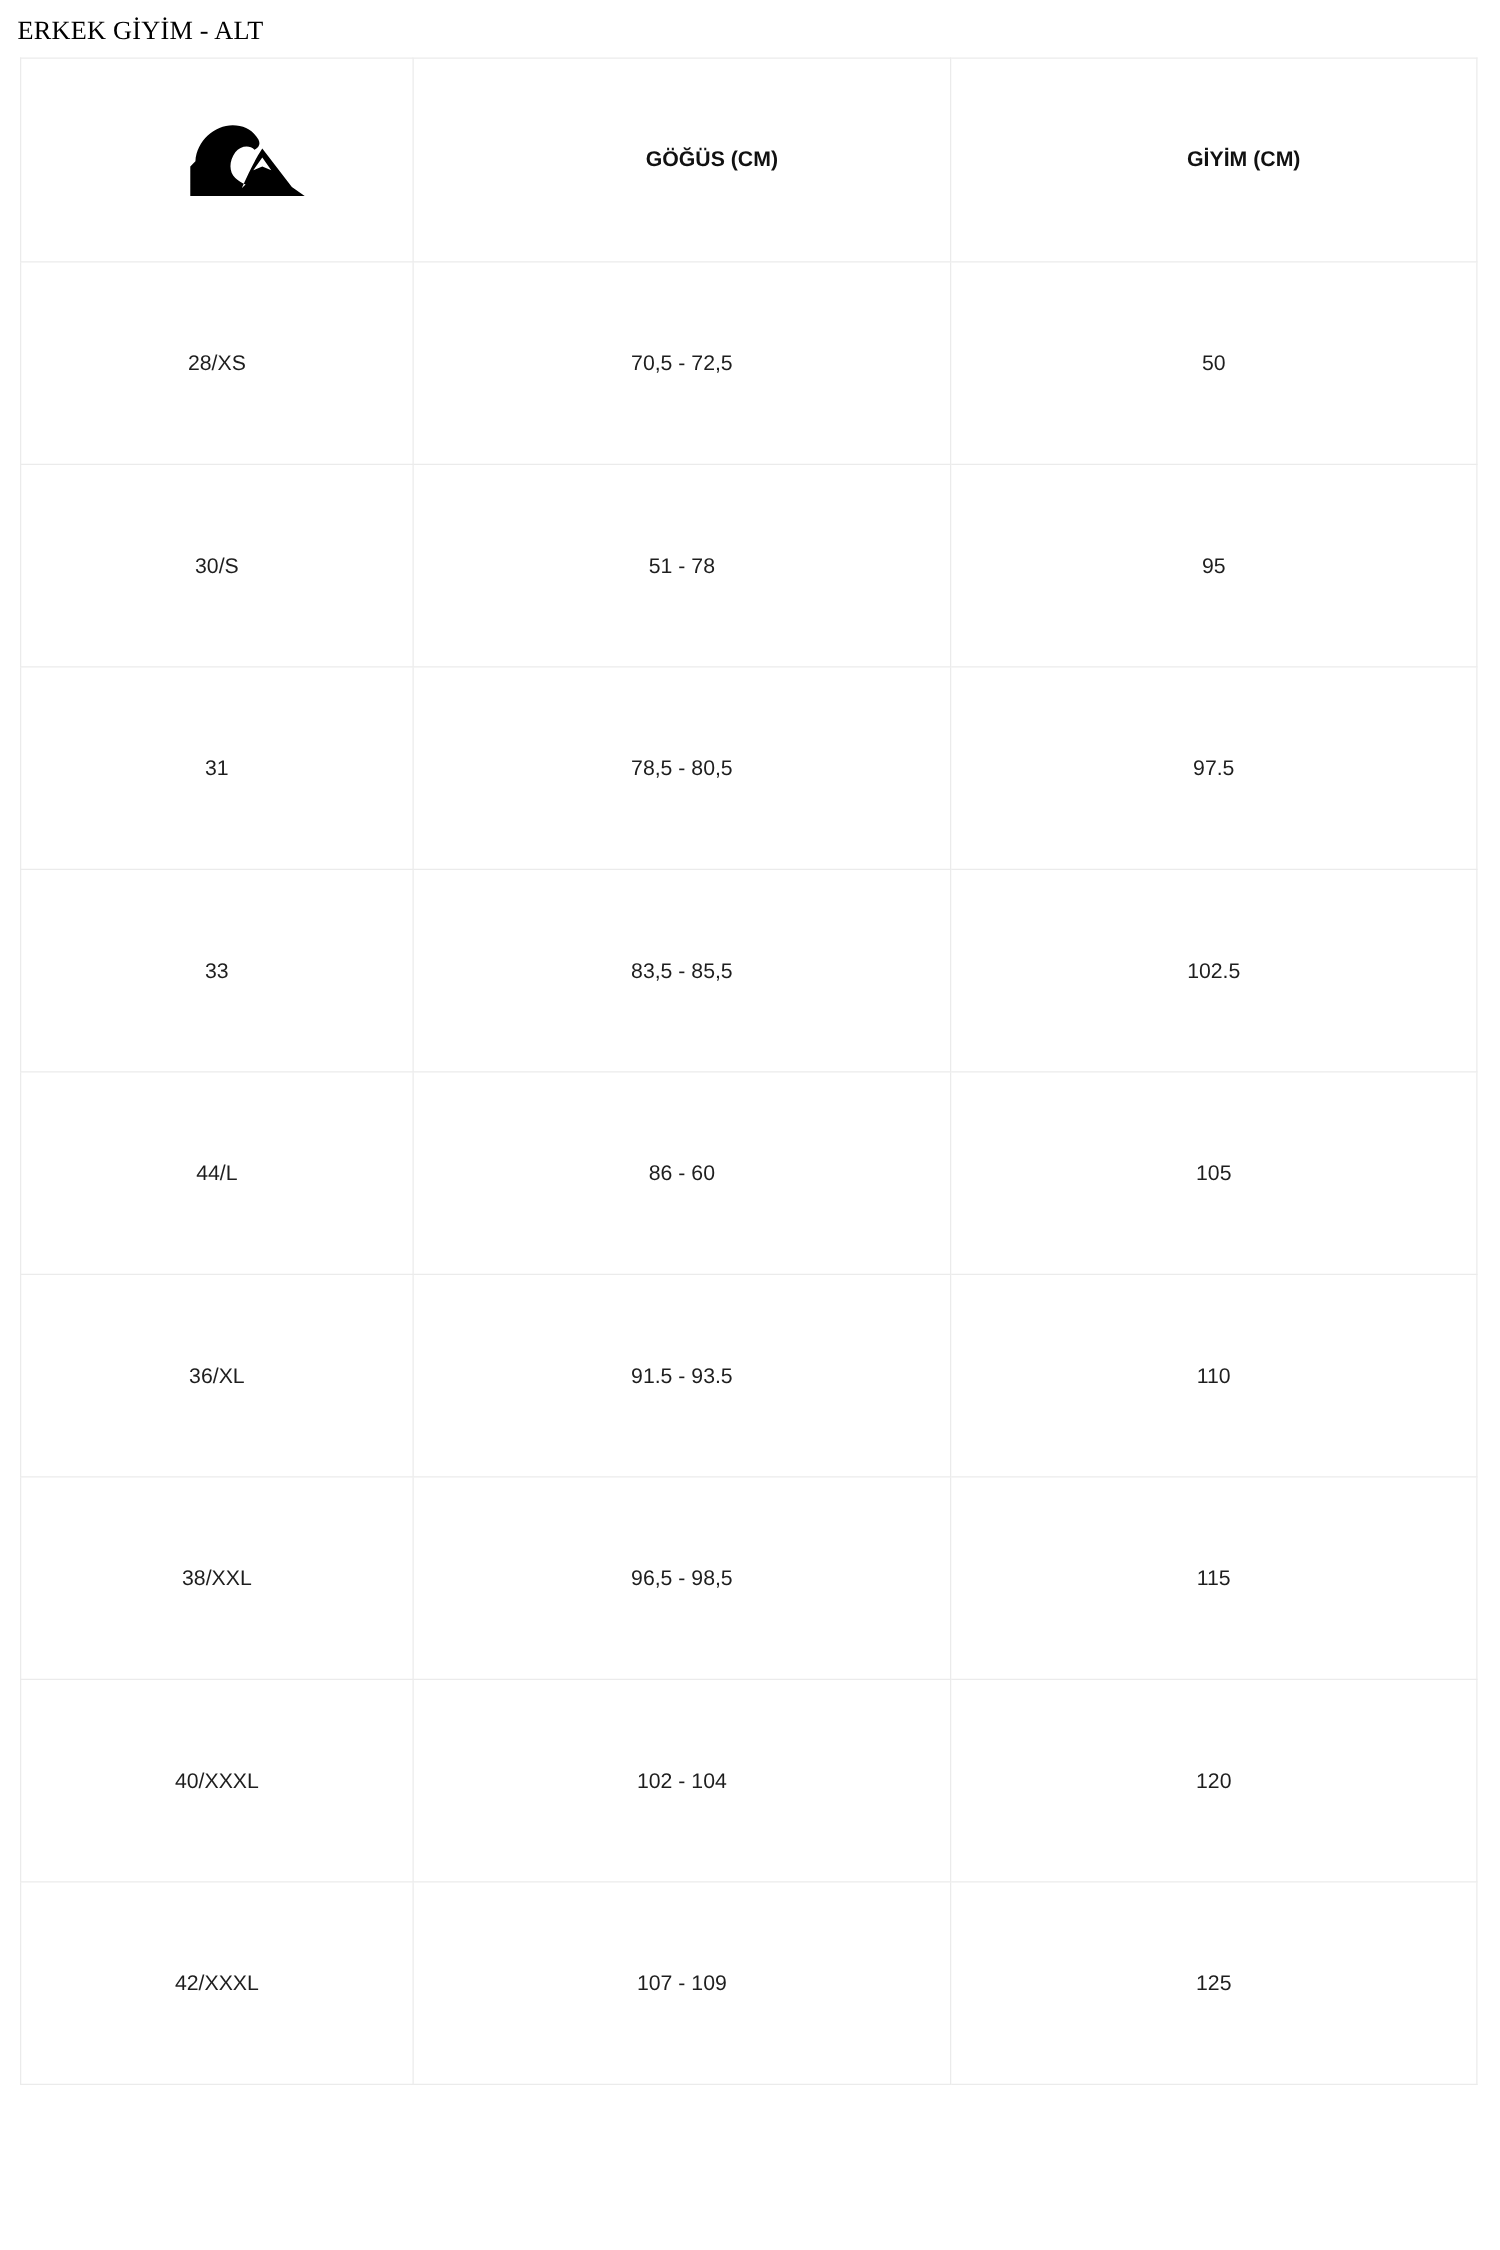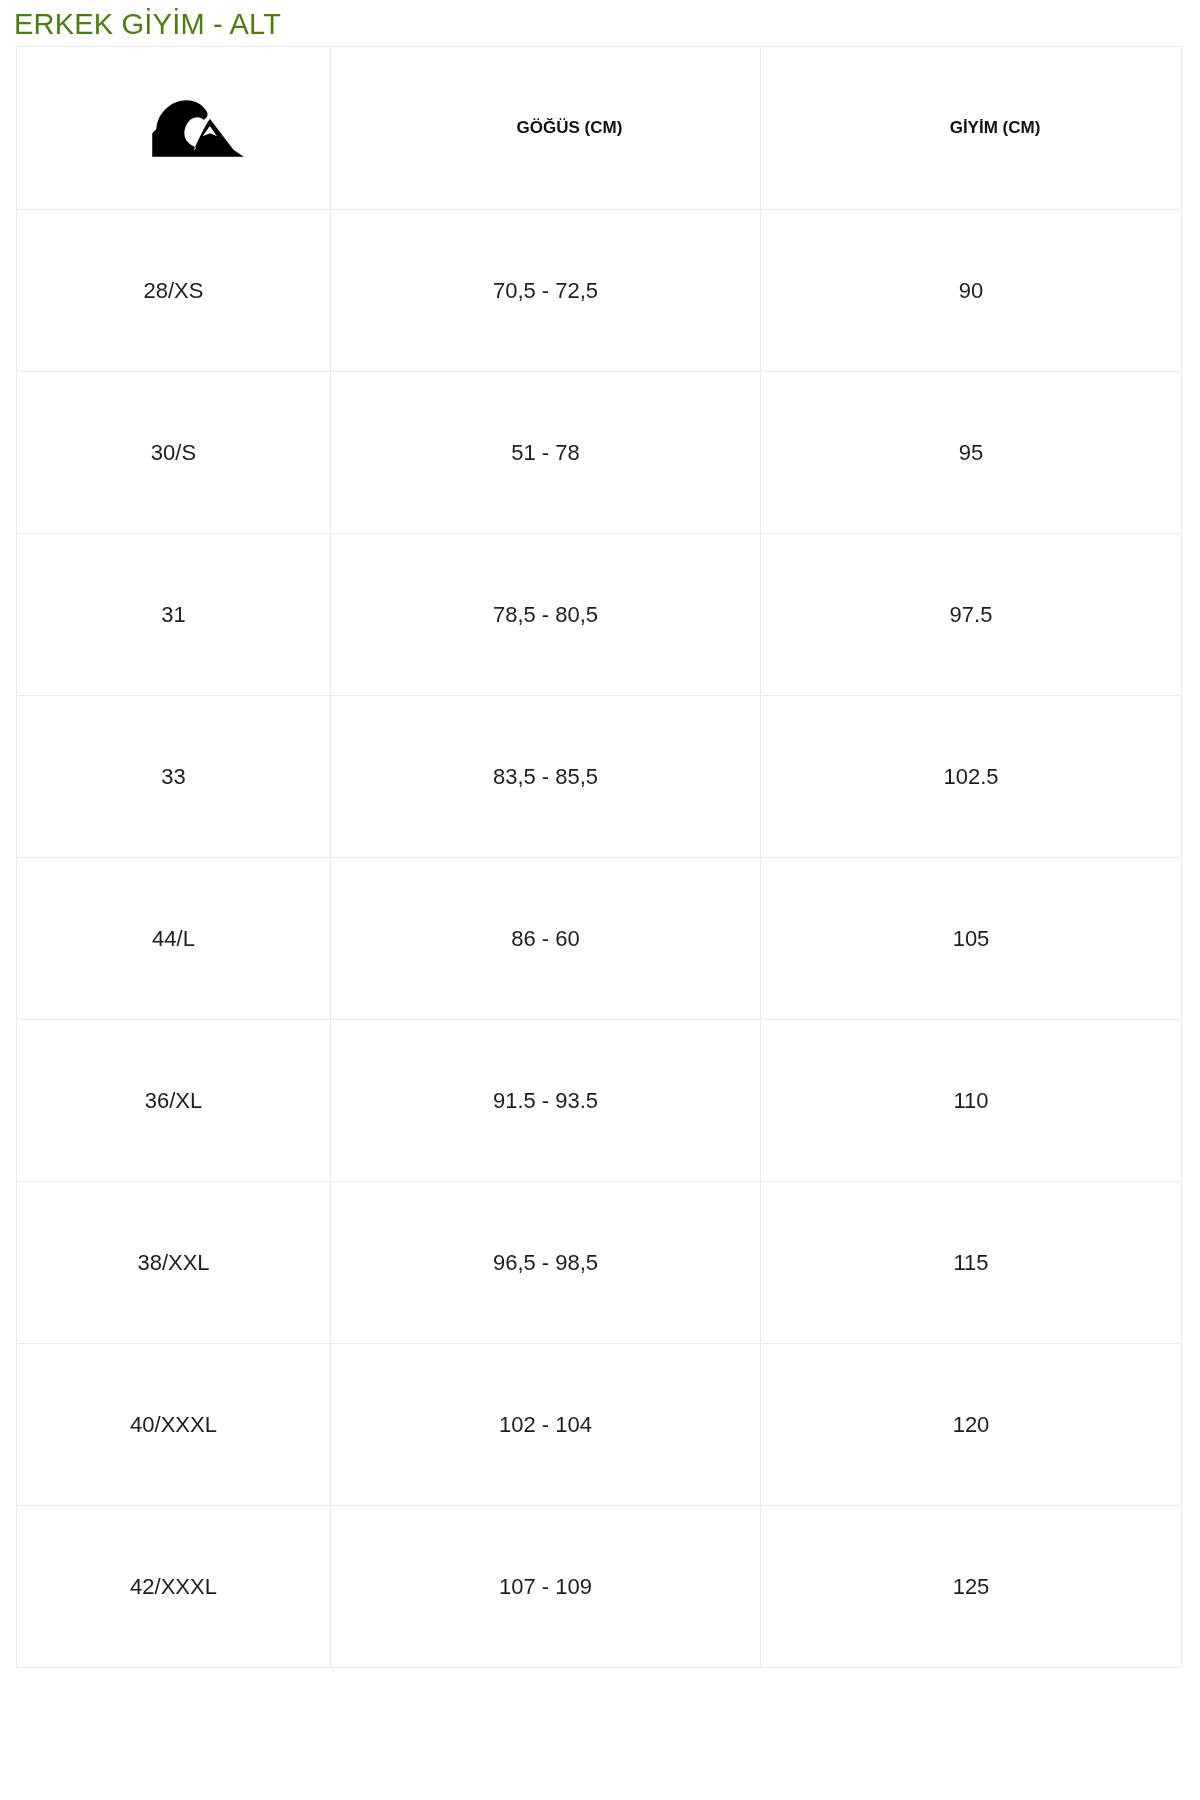--- a/index.html
+++ b/index.html
@@ -8,44 +8,45 @@
     background: #ffffff;
   }
   body {
     width: 1200px;
     height: 1800px;
     overflow: hidden;
     font-family: "Liberation Sans", sans-serif;
     color: #1e1e1e;
   }
   .page-title {
-    font-size: 29px;
+    font-size: 21px;
     font-weight: 400;
     line-height: 33px;
-    color: #4d7c0f;
+    color: #000000;
     margin: 8px 0 5px 14px;
     letter-spacing: 0.2px;
+    font-family: Liberation Serif, serif;
   }
   table.size-chart {
     border-collapse: collapse;
     table-layout: fixed;
     margin-left: 16px;
     width: 1165px;
     background: #ffffff;
   }
   table.size-chart col.c1 { width: 314px; }
   table.size-chart col.c2 { width: 430px; }
   table.size-chart col.c3 { width: 421px; }
   table.size-chart td {
     border: 1px solid #ebebeb;
     text-align: center;
     vertical-align: middle;
     height: 161px;
     padding: 0;
-    font-size: 22px;
+    font-size: 17px;
     color: #1e1e1e;
     background: #ffffff;
   }
   table.size-chart tr.header-row td {
     height: 162px;
     font-weight: 700;
     font-size: 17px;
     color: #111111;
     padding-left: 48px;
   }
@@ -89,21 +90,21 @@
               M64,31 L71,41 L64,38 L57,41 Z"></path>
           </svg>
         </span>
       </td>
       <td>GÖĞÜS (CM)</td>
       <td>GİYİM (CM)</td>
     </tr>
   <tr>
         <td>28/XS</td>
         <td>70,5 - 72,5</td>
-        <td>90</td>
+        <td>50</td>
       </tr>
       <tr>
         <td>30/S</td>
         <td>51 - 78</td>
         <td>95</td>
       </tr>
       <tr>
         <td>31</td>
         <td>78,5 - 80,5</td>
         <td>97.5</td>

